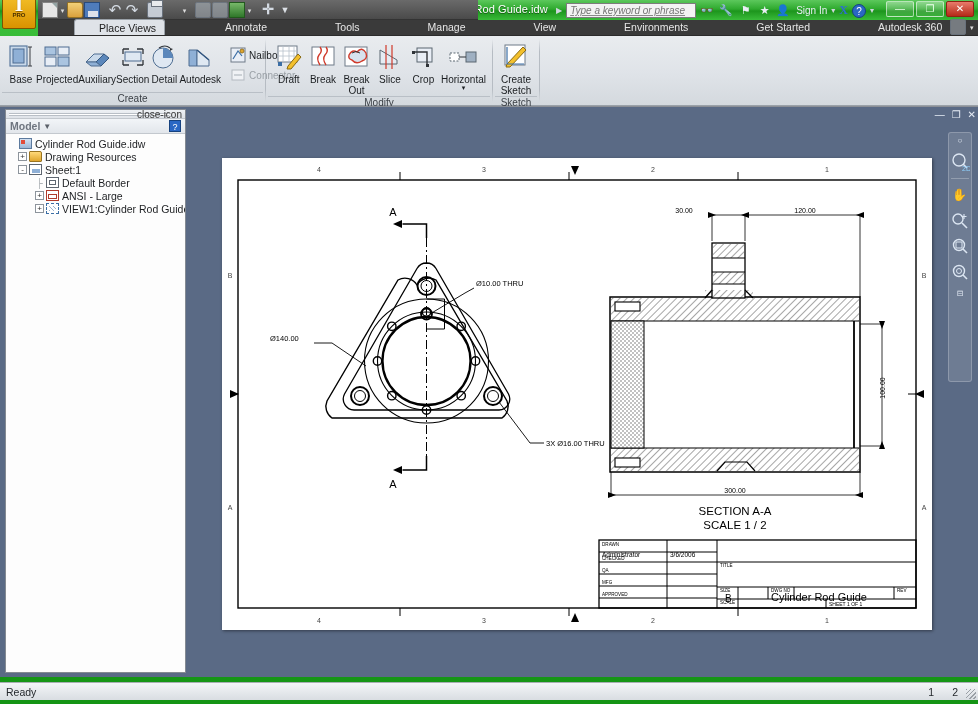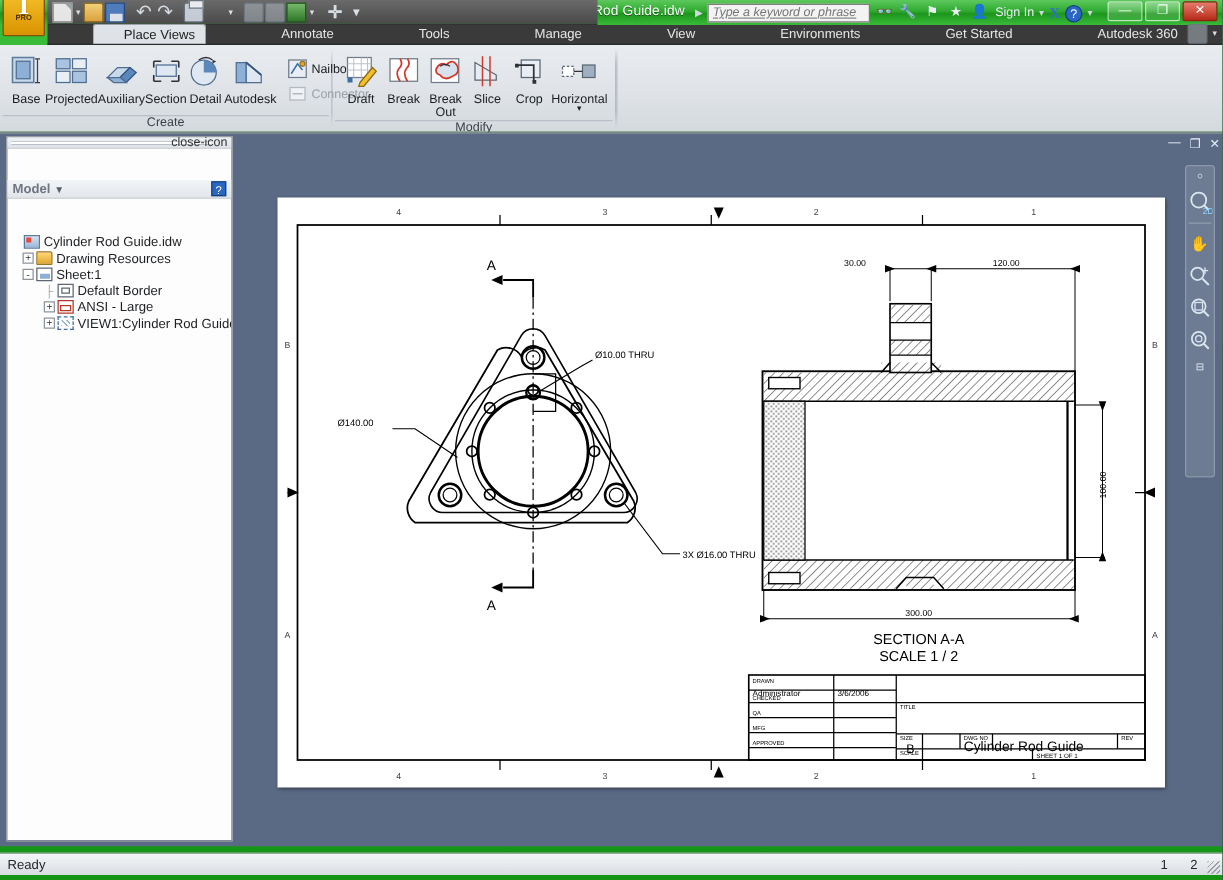--- a/index.html
+++ b/index.html
@@ -143,21 +143,21 @@
   .doc-titlebar {
     position:absolute; right:2px; top:2px; display:flex; gap:7px; color:#e6ecf5; font-size:10px;
     z-index:5;
   }
   .doc-titlebar span { cursor:default; }
 
   
   .browser {
     position:absolute; left:5px; top:2px; width:181px; bottom:4px;
     background:#fdfdfd; border:1px solid #848a92;
-    display:flex; flex-direction:column;gap:25px;
+    display:flex; flex-direction:column;
   }
   .browser-grip {
     height:9px; background:linear-gradient(to bottom,#eef1f4,#dfe3e8);
     border-bottom:1px solid #c3c8ce; position:relative;
   }
   .browser-grip:before{
     content:""; position:absolute; left:3px; right:16px; top:3px; height:3px;
     background:repeating-linear-gradient(to bottom,#b9bfc6 0 1px,#fff 1px 2px);
   }
   .browser-grip .x { position:absolute; right:3px; top:-1px; font-size:10px; color:#333; }
@@ -451,20 +451,35 @@
           </span>
           <span class="bl">Horizontal</span>
           <span class="bl" style="font-size:7px;line-height:6px;">▾</span>
         </div>
       </div>
       <div class="rlabel">Modify</div>
     </div>
 
     <div class="rsep"></div>
 
+    <div class="rpanel" style="width:46px">
+      <div class="rbody">
+        <div class="bigbtn">
+          <span class="gi">
+            <svg width="30" height="30" viewBox="0 0 30 30">
+              <rect x="4" y="3" width="20" height="20" fill="#fff" stroke="#6f7b88"></rect>
+              <path d="M6 22 L22 5 L25 8 L9 25 L5 25 Z" fill="#f3c02c" stroke="#8a6a12"></path>
+              <path d="M6 22 v-17 M6 22 h17" stroke="#3b6ea5" stroke-width="1.2" fill="none"></path>
+            </svg>
+          </span>
+          <span class="bl">Create Sketch</span>
+        </div>
+      </div>
+      <div class="rlabel">Sketch</div>
+    </div>
 
     <div class="rsep"></div>
 
 
     <div style="flex:1"></div>
   </div>
 
   <div class="docarea">
 
     <div class="doc-titlebar">

